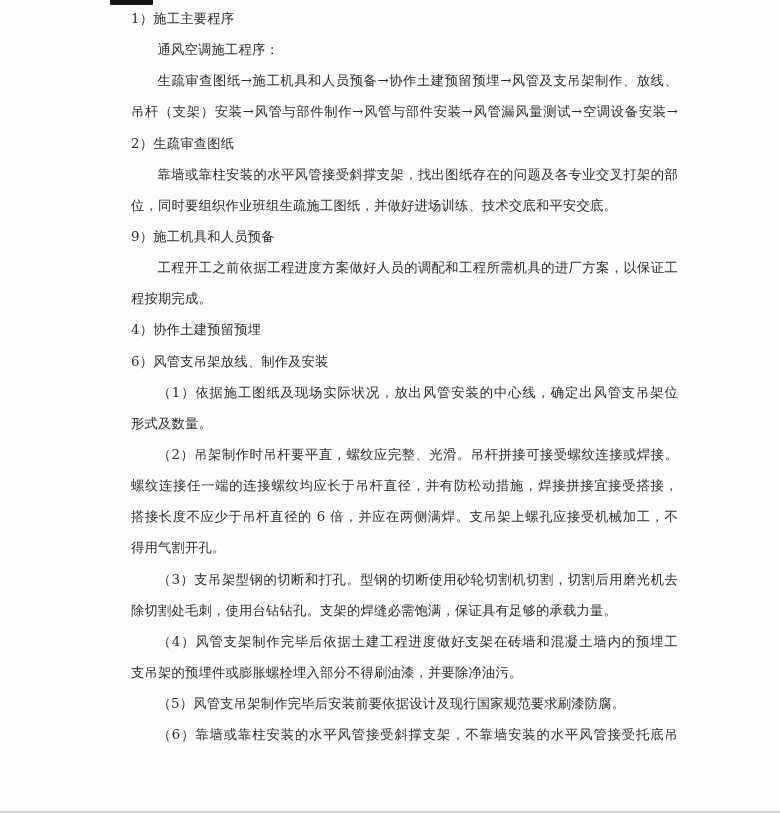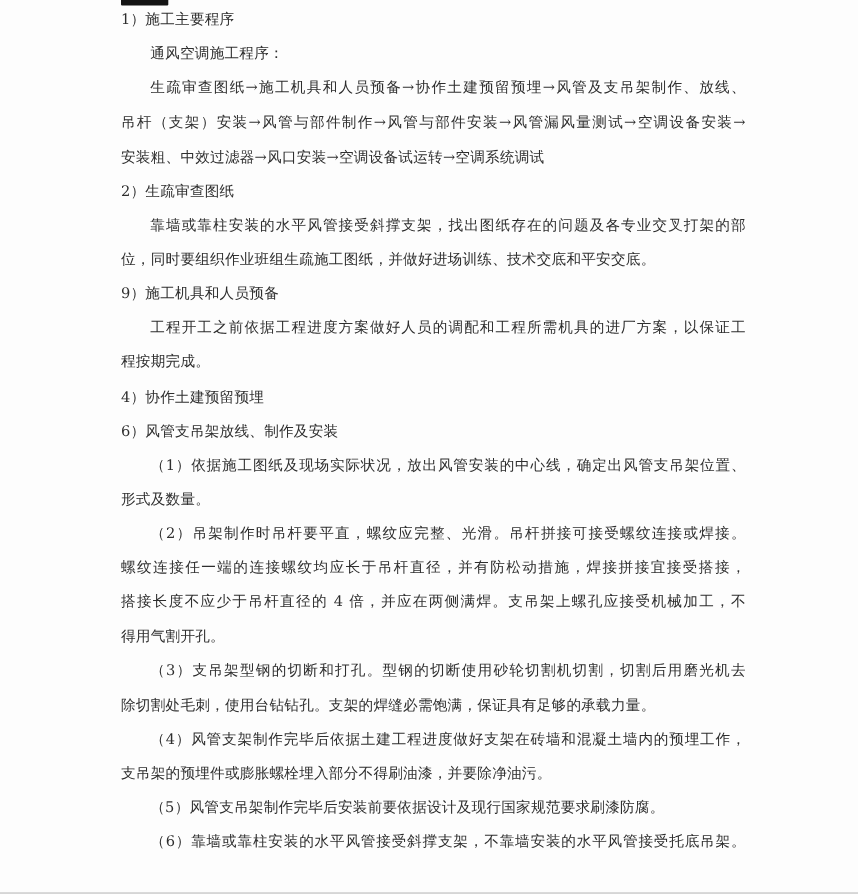--- a/index.html
+++ b/index.html
@@ -36,52 +36,52 @@
     width: 568px;
   }
   .line {
     font-size: 13.3px;
     line-height: 31.15px;
     height: 31.15px;
     overflow: hidden;
     white-space: normal;
     text-align: left;
     letter-spacing: 0.2px;
+    margin-left: 21px;
   }
   .line.indent { text-indent: 2em; }
   .line.just {
     text-align: justify;
     text-align-last: justify;
   }
 </style>
 </head>
 <body>
 
 <div class="page">
   <div class="black-bar"></div>
 
   <div class="body-text">
       <div class="line">1）施工主要程序</div>
       <div class="line indent">通风空调施工程序：</div>
       <div class="line indent just">生疏审查图纸→施工机具和人员预备→协作土建预留预埋→风管及支吊架制作、放线、</div>
       <div class="line just">吊杆（支架）安装→风管与部件制作→风管与部件安装→风管漏风量测试→空调设备安装→</div>
-      <div class="line">安装粗、中效过滤器→风口安装→空调设备试运转→空调系统调试</div>
       <div class="line">2）生疏审查图纸</div>
       <div class="line indent just">靠墙或靠柱安装的水平风管接受斜撑支架，找出图纸存在的问题及各专业交叉打架的部</div>
       <div class="line">位，同时要组织作业班组生疏施工图纸，并做好进场训练、技术交底和平安交底。</div>
       <div class="line">9）施工机具和人员预备</div>
       <div class="line indent just">工程开工之前依据工程进度方案做好人员的调配和工程所需机具的进厂方案，以保证工</div>
       <div class="line">程按期完成。</div>
       <div class="line">4）协作土建预留预埋</div>
       <div class="line">6）风管支吊架放线、制作及安装</div>
       <div class="line indent just">（1）依据施工图纸及现场实际状况，放出风管安装的中心线，确定出风管支吊架位置、</div>
       <div class="line">形式及数量。</div>
       <div class="line indent just">（2）吊架制作时吊杆要平直，螺纹应完整、光滑。吊杆拼接可接受螺纹连接或焊接。</div>
       <div class="line just">螺纹连接任一端的连接螺纹均应长于吊杆直径，并有防松动措施，焊接拼接宜接受搭接，</div>
-      <div class="line just">搭接长度不应少于吊杆直径的 4 倍，并应在两侧满焊。支吊架上螺孔应接受机械加工，不</div>
+      <div class="line just">搭接长度不应少于吊杆直径的 6 倍，并应在两侧满焊。支吊架上螺孔应接受机械加工，不</div>
       <div class="line">得用气割开孔。</div>
       <div class="line indent just">（3）支吊架型钢的切断和打孔。型钢的切断使用砂轮切割机切割，切割后用磨光机去</div>
       <div class="line">除切割处毛刺，使用台钻钻孔。支架的焊缝必需饱满，保证具有足够的承载力量。</div>
       <div class="line indent just">（4）风管支架制作完毕后依据土建工程进度做好支架在砖墙和混凝土墙内的预埋工作，</div>
       <div class="line">支吊架的预埋件或膨胀螺栓埋入部分不得刷油漆，并要除净油污。</div>
       <div class="line indent">（5）风管支吊架制作完毕后安装前要依据设计及现行国家规范要求刷漆防腐。</div>
       <div class="line indent just">（6）靠墙或靠柱安装的水平风管接受斜撑支架，不靠墙安装的水平风管接受托底吊架。</div>
     </div>
 
   <div class="bottom-artifact"></div>

